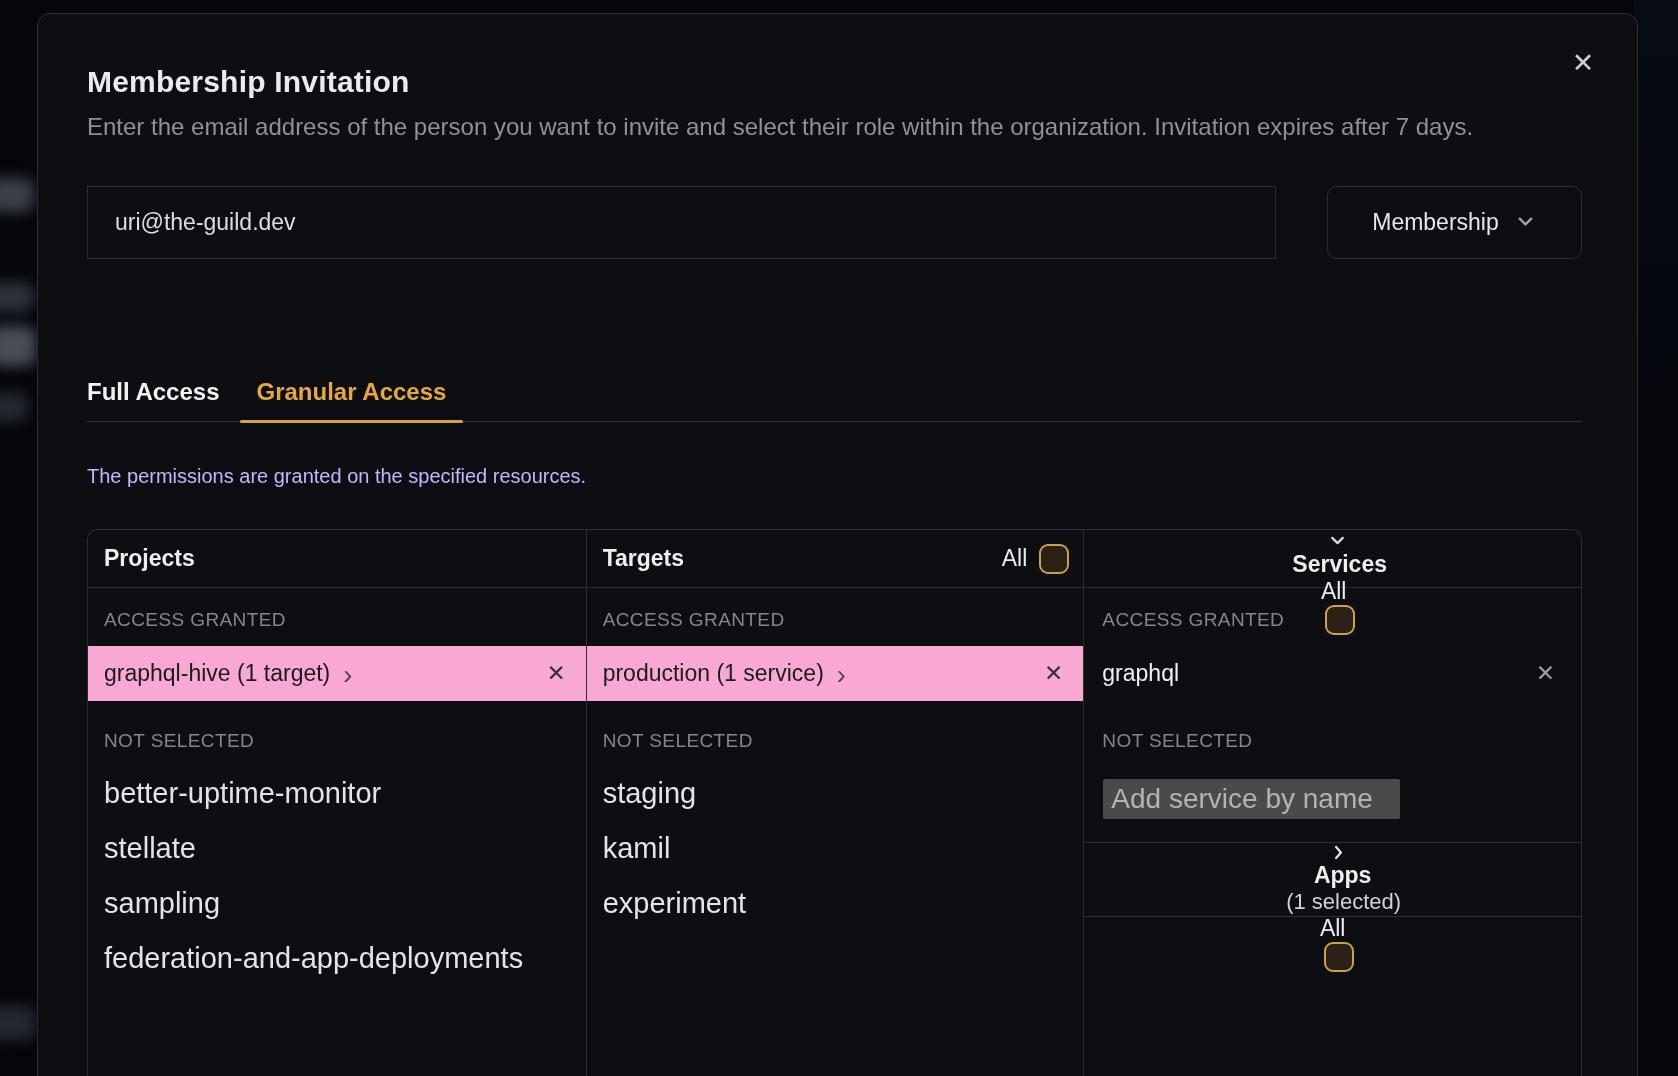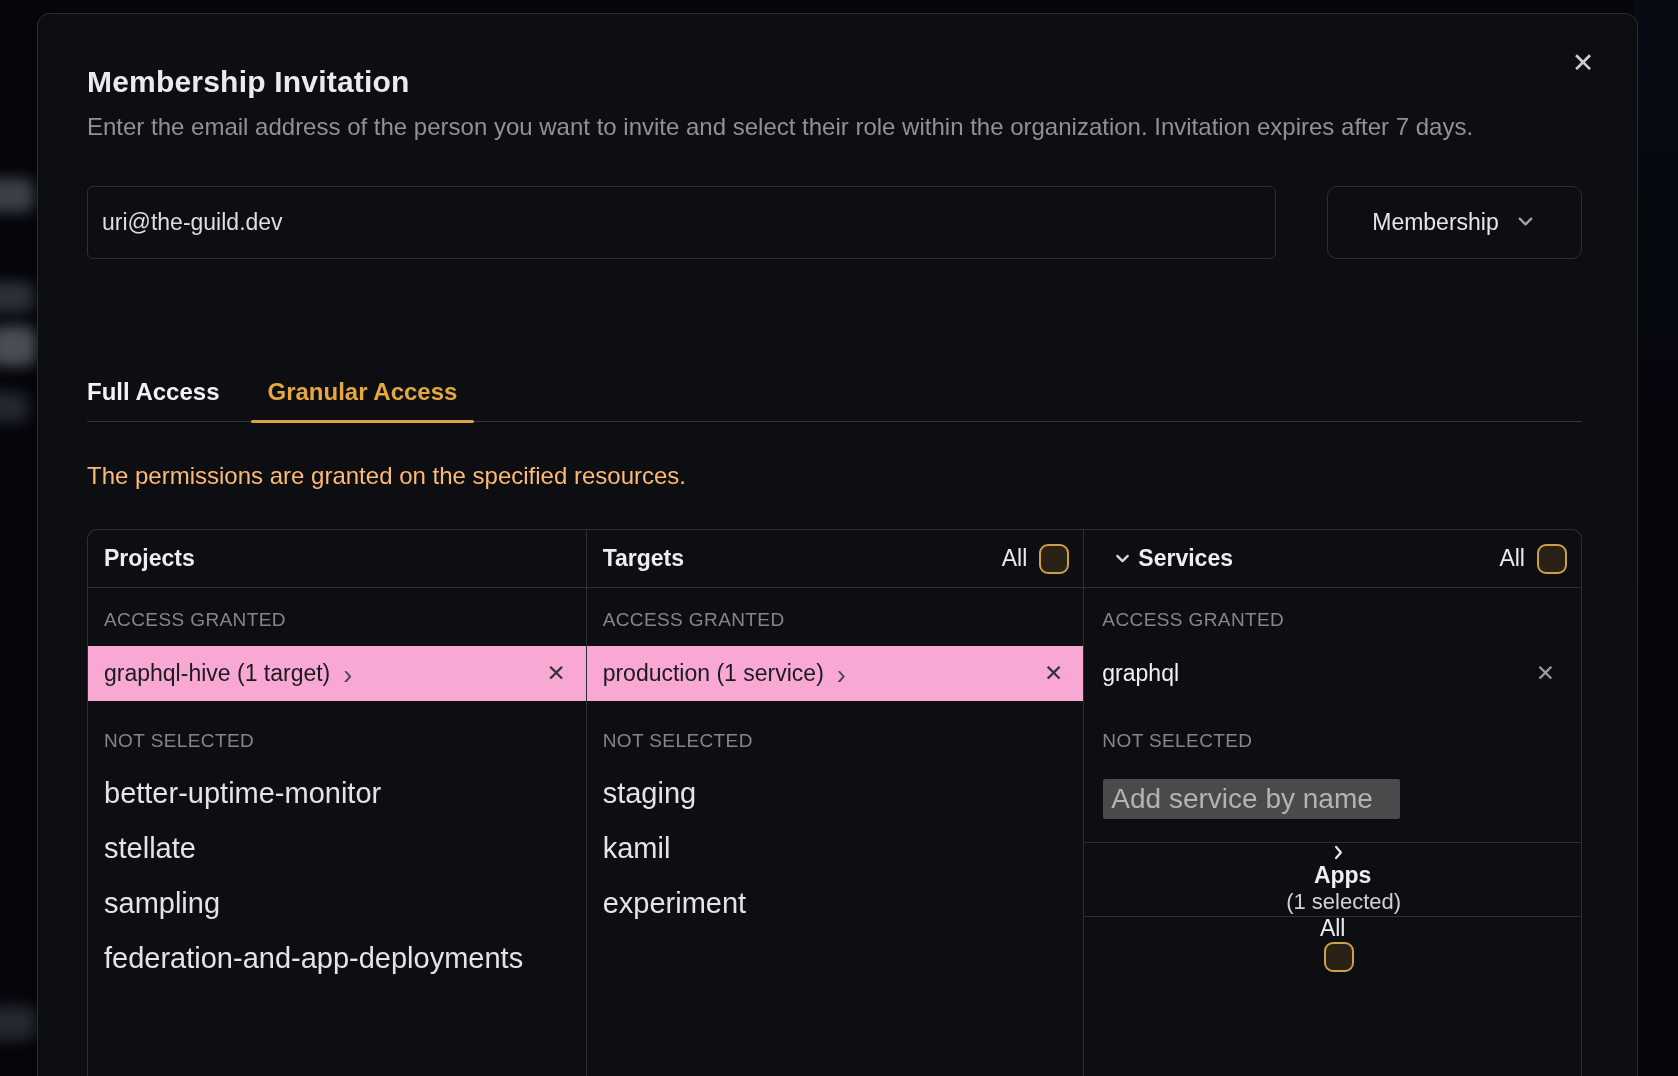--- a/index.html
+++ b/index.html
@@ -29,51 +29,51 @@
     position:absolute;top:33px;right:38px;width:32px;height:32px;
     background:none;border:none;color:#cbcdd1;font-size:27px;line-height:32px;
     text-align:center;cursor:pointer;padding:0;font-family:inherit;
   }
   .title{margin:50px 0 0 0;font-size:30px;line-height:36px;font-weight:bold;color:#e9ebee;letter-spacing:.2px;}
   .desc{margin:8px 0 0 0;font-size:24px;line-height:37px;color:#8f9196;max-width:1496px;}
 
   .invite-row{margin-top:41px;display:flex;gap:51px;}
   .email-input{
     flex:1;height:73px;box-sizing:border-box;background:transparent;
-    border:1px solid #2c2e33;border-radius:6px;color:#dcdee2;
-    font-size:23px;padding:0 14px;font-family:inherit;outline:none;
+    border:1px solid #2c2e33;border-radius:0;color:#dcdee2;
+    font-size:23px;padding:0 27px;font-family:inherit;outline:none;
   }
   .role-select{
     width:255px;height:73px;box-sizing:border-box;background:transparent;
     border:1px solid #2c2e33;border-radius:10px;color:#e4e6e9;font-size:23px;
     display:flex;align-items:center;justify-content:center;gap:15px;cursor:pointer;
   }
   .role-select svg{margin-top:3px;}
 
-  .tabs{margin-top:110px;border-bottom:1px solid #313338;display:flex;align-items:flex-end;gap:31px;}
+  .tabs{margin-top:110px;border-bottom:1px solid #313338;display:flex;align-items:flex-end;gap:20px;}
   .tab{position:relative;padding:9px 0 15px 0;font-size:24px;font-weight:bold;color:#f1f2f4;cursor:pointer;}
   .tab.pad{padding-left:17px;padding-right:17px;}
   .tab.active{color:#e5a83f;}
   .tab.active::after{content:"";position:absolute;left:0;right:0;bottom:-2px;height:3px;background:#d8a243;border-radius:2px;}
 
-  .note{margin:42px 0 16px 0;font-size:24px;line-height:24px;color:#fdba74;}
+  .note{margin:42px 0 16px 0;font-size:20px;line-height:24px;color:#c4b5fd;}
 
   .perm-table{
     margin-top:41px;height:560px;box-sizing:border-box;
     border:1px solid #2c2e32;border-bottom:none;border-radius:10px 10px 0 0;
     display:grid;grid-template-columns:1fr 1fr 1fr;overflow:hidden;
   }
   .col{display:flex;flex-direction:column;min-width:0;}
   .col + .col{border-left:1px solid #2c2e32;}
   .col-header{
     height:58px;box-sizing:border-box;border-bottom:1px solid #2c2e32;
     display:flex;align-items:center;padding:0 14px 0 16px;
     font-size:23px;font-weight:bold;color:#eceef0;
   }
-  .col-header.services-h{padding-left:28px;}
+  .col-header.services-h{padding-left:28px;flex-direction:column;}
   .chev-down{margin-right:5px;display:flex;align-items:center;}
   .spacer{flex:1;}
   .all-label{font-size:23px;font-weight:normal;color:#e9ebee;margin-right:12px;}
   .checkbox{
     width:30px;height:30px;box-sizing:border-box;border:2px solid #cf9f45;
     border-radius:9px;background:#2a2217;cursor:pointer;flex:none;
   }
   .section-label{margin:20px 0 0 16px;font-size:19px;letter-spacing:.4px;color:#84868b;height:24px;line-height:24px;}
   .section-label.svc{margin-left:18px;}
   .granted-row{

